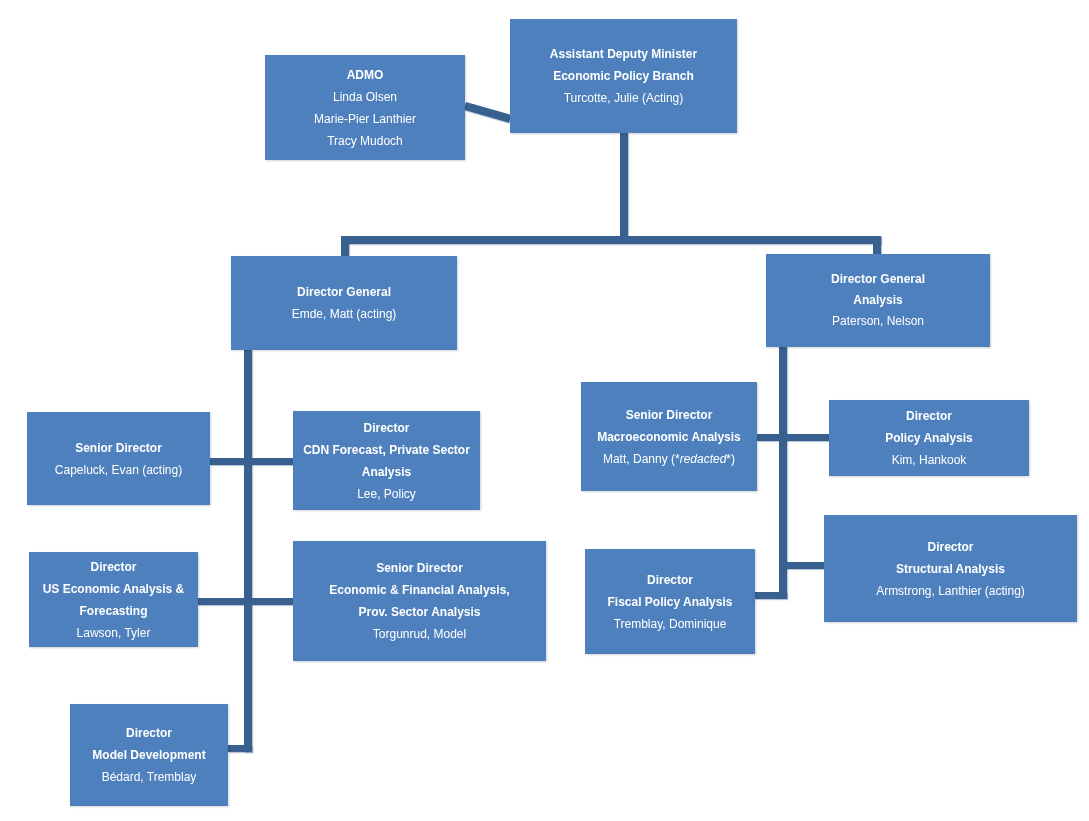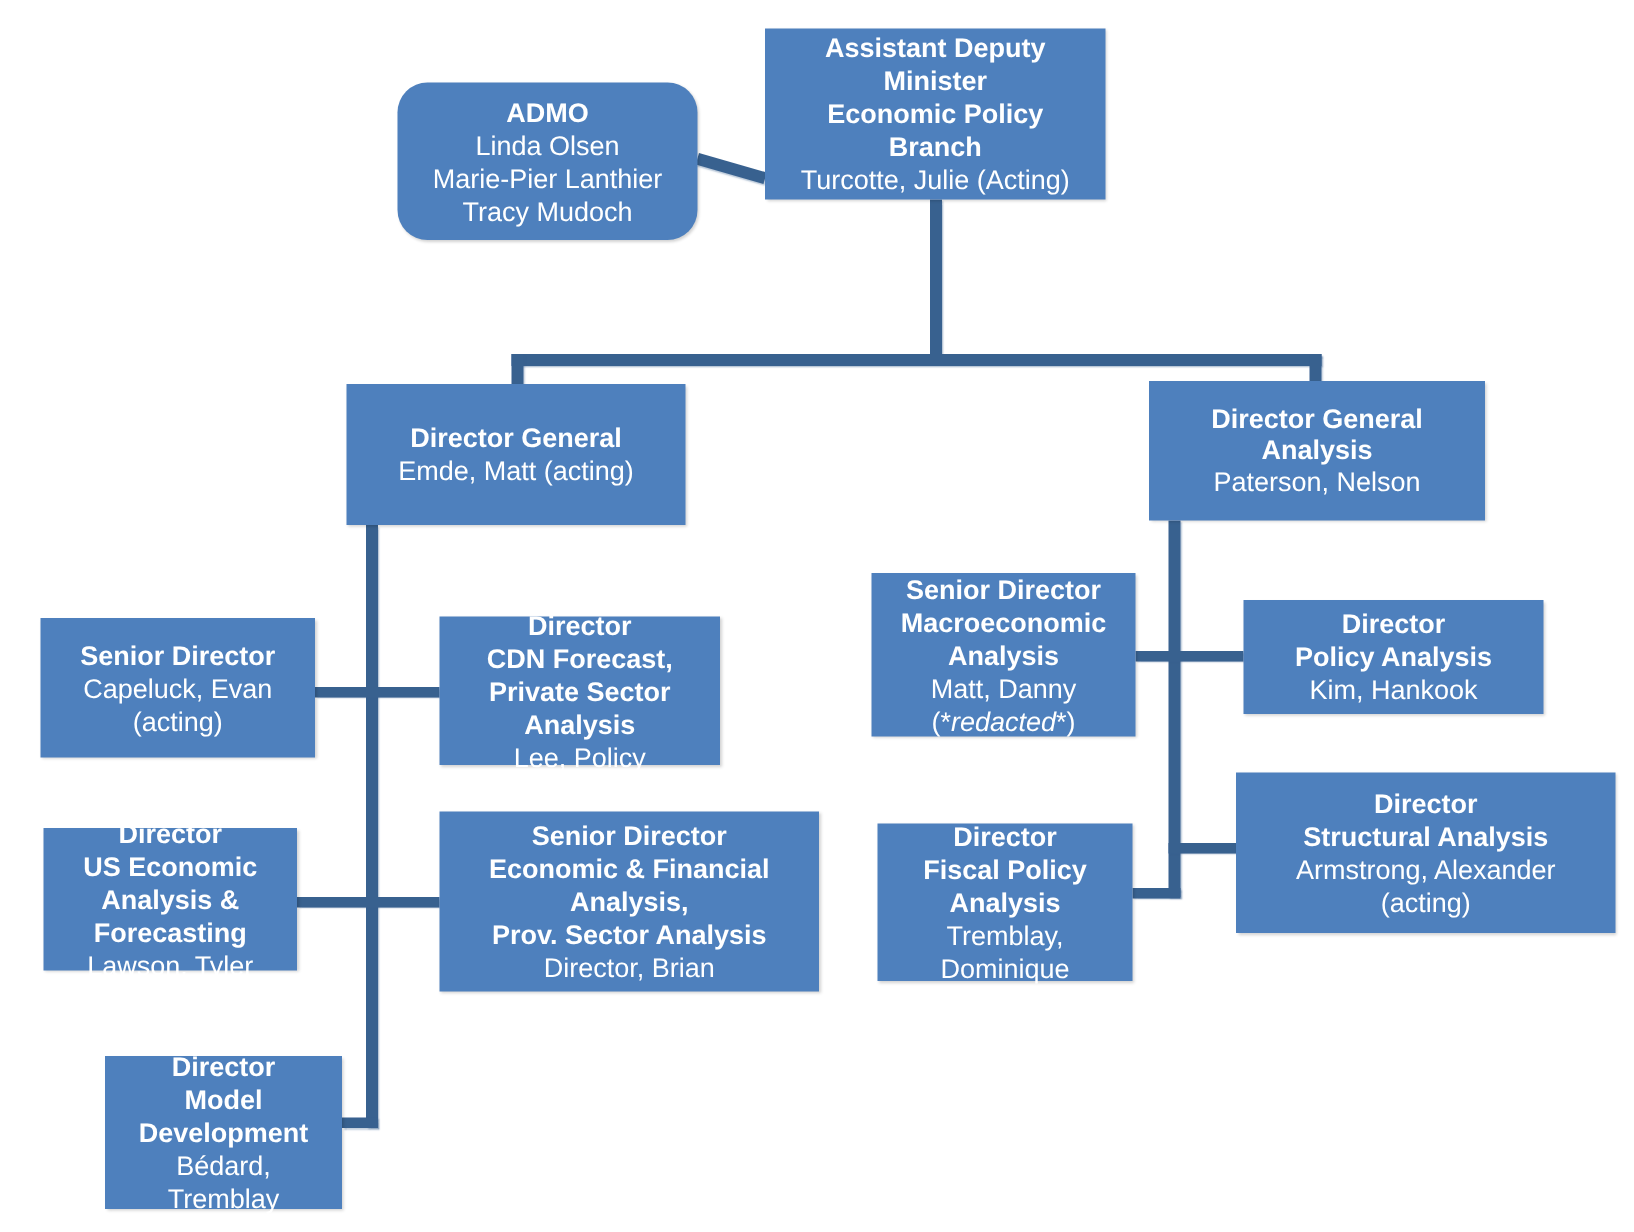--- a/index.html
+++ b/index.html
@@ -10,21 +10,21 @@
     font-family:"Liberation Sans","DejaVu Sans",sans-serif;
     overflow:hidden;
   }
   .box{
     position:absolute;
     background:var(--box-fill,#4E80BD);
     color:#ffffff;
     display:flex;flex-direction:column;
     justify-content:center;align-items:center;
     text-align:center;
-    font-size:18px;line-height:22px;
+    font-size:12px;line-height:22px;
     padding:4px 8px;box-sizing:border-box;
     box-shadow:1px 1px 2px rgba(0,0,0,0.18);
   }
   .box div{white-space:pre-wrap;}
   .b{font-weight:bold;}
   .line{
     position:absolute;
     background:var(--line-color,#38618F);
     box-shadow:1px 1px 1px rgba(56,97,143,0.35);
   }
@@ -43,21 +43,21 @@
   <div class="line" style="left:244px;top:350px;width:8px;height:402px;"></div>
   <div class="line" style="left:210px;top:458px;width:83px;height:7px;"></div>
   <div class="line" style="left:198px;top:598px;width:95px;height:7px;"></div>
   <div class="line" style="left:228px;top:745px;width:24px;height:7px;"></div>
 
   <div class="line" style="left:779px;top:347px;width:8px;height:251px;"></div>
   <div class="line" style="left:757px;top:434px;width:72px;height:7px;"></div>
   <div class="line" style="left:779px;top:562px;width:45px;height:7px;"></div>
   <div class="line" style="left:755px;top:592px;width:32px;height:7px;"></div>
 
-  <div class="box" style="left:265px;top:55px;width:200px;height:105px;border-radius:20px;">
+  <div class="box" style="left:265px;top:55px;width:200px;height:105px;">
     <div class="b">ADMO</div>
     <div class="r">Linda Olsen</div>
     <div class="r">Marie-Pier Lanthier</div>
     <div class="r">Tracy Mudoch</div>
   </div>
 
   <div class="box" style="left:510px;top:19px;width:227px;height:114px;">
     <div class="b">Assistant Deputy Minister</div>
     <div class="b">Economic Policy Branch</div>
     <div class="r">Turcotte, Julie (Acting)</div>
@@ -90,21 +90,21 @@
     <div class="b">Director</div>
     <div class="b">US Economic Analysis &amp;</div>
     <div class="b">Forecasting</div>
     <div class="r">Lawson, Tyler</div>
   </div>
 
   <div class="box" style="left:293px;top:541px;width:253px;height:120px;">
     <div class="b">Senior Director</div>
     <div class="b">Economic &amp; Financial Analysis,</div>
     <div class="b">Prov. Sector Analysis</div>
-    <div class="r">Director, Brian</div>
+    <div class="r">Torgunrud, Model</div>
   </div>
 
   <div class="box" style="left:70px;top:704px;width:158px;height:102px;">
     <div class="b">Director</div>
     <div class="b">Model Development</div>
     <div class="r">Bédard, Tremblay</div>
   </div>
 
   <div class="box" style="left:581px;top:382px;width:176px;height:109px;">
     <div class="b">Senior Director</div>
@@ -114,21 +114,21 @@
 
   <div class="box" style="left:829px;top:400px;width:200px;height:76px;">
     <div class="b">Director</div>
     <div class="b">Policy Analysis</div>
     <div class="r">Kim, Hankook</div>
   </div>
 
   <div class="box" style="left:824px;top:515px;width:253px;height:107px;">
     <div class="b">Director</div>
     <div class="b">Structural Analysis</div>
-    <div class="r">Armstrong, Alexander (acting)</div>
+    <div class="r">Armstrong, Lanthier (acting)</div>
   </div>
 
   <div class="box" style="left:585px;top:549px;width:170px;height:105px;">
     <div class="b">Director</div>
     <div class="b">Fiscal Policy Analysis</div>
     <div class="r">Tremblay, Dominique</div>
   </div>
 
 </div>
 

